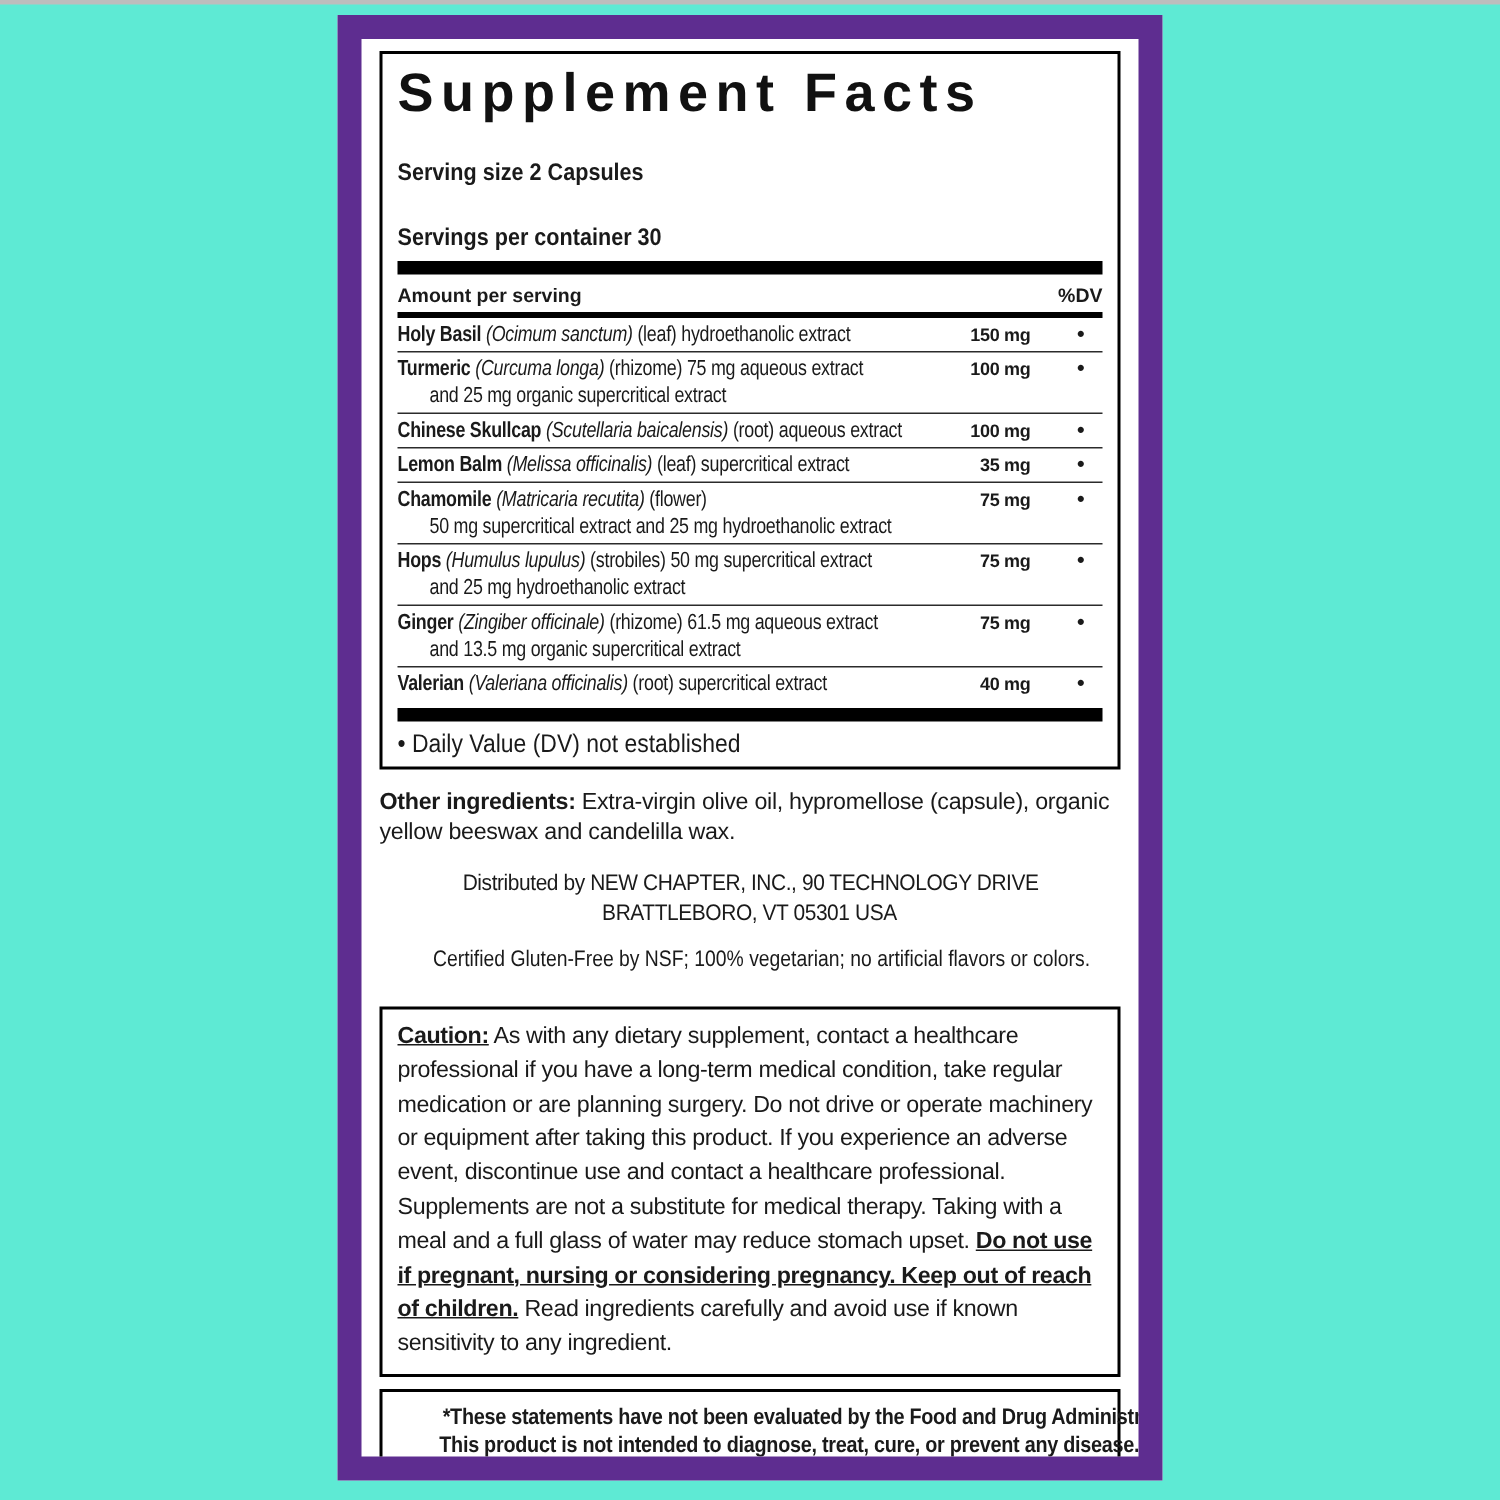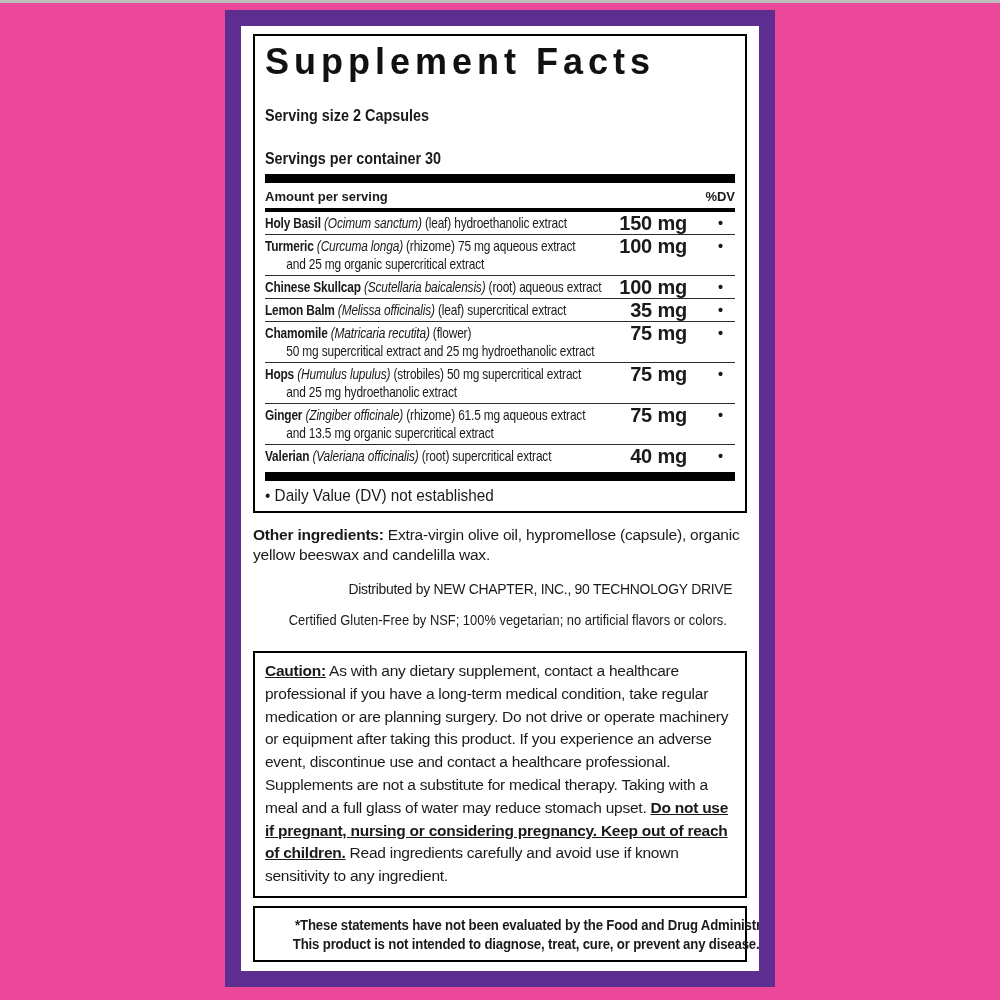--- a/index.html
+++ b/index.html
@@ -1,18 +1,18 @@
 <!DOCTYPE html>
 <html><head>
 <meta charset="utf-8">
 <style>
   * { margin:0; padding:0; box-sizing:border-box; }
   html,body { background:#ffffff; }
   body { font-family:"Liberation Sans", sans-serif; color:#1a1a1a; }
-  .page { position:relative; width:1000px; height:1000px; background:#ec4899; overflow:hidden; }
+  .page { position:relative; width:1000px; height:1000px; background:#5eead4; overflow:hidden; }
   .top-edge { position:absolute; left:0; top:0; width:1000px; height:3px; background:#bdbdbd; }
 
   .label-frame {
     position:absolute; left:225px; top:10px; width:550px; height:977px;
     border:16px solid #5e2d90; background:#fff; padding:8px 12px; overflow:hidden;
   }
 
   
   .facts-box { border:2px solid #000; padding:4px 10px 5px; }
   .facts-title {
@@ -26,29 +26,29 @@
   .facts-header { display:flex; justify-content:space-between; align-items:flex-end; padding:3px 0 2px; }
   .facts-header .hdr { font-weight:bold; font-size:13px; }
 
   .row { display:flex; align-items:flex-start; padding:2px 0 2px; }
   .row + .row { border-top:1px solid #2b2b2b; }
   .rowmain { flex:1; min-width:0; font-size:14.5px; line-height:18px; letter-spacing:-0.2px; }
   .rline { white-space:nowrap; transform:scaleX(0.82); transform-origin:0 0; }
   .rline2 { padding-left:26px; }
   .rname { font-weight:bold; }
   .rlatin { font-style:italic; }
-  .ramt { width:72px; text-align:right; font-weight:bold; font-size:20px; line-height:18px; letter-spacing:-0.2px; }
+  .ramt { width:72px; text-align:right; font-weight:bold; font-size:12px; line-height:18px; letter-spacing:-0.2px; }
   .rdv { width:48px; text-align:right; padding-right:12px; font-weight:bold; font-size:14.5px; line-height:18px; }
   .dv-note { font-size:17px; line-height:19px; padding:2px 0 1px; }
 
   
   .other-ing { margin:12px 0 0; font-size:15.5px; line-height:20px; letter-spacing:-0.2px; }
   .other-ing .lbl { font-weight:bold; }
 
-  .dist-block { margin-top:14px; text-align:right; font-size:15px; line-height:20px; }
+  .dist-block { margin-top:14px; text-align:center; font-size:15px; line-height:20px; }
   .dist-line .condc { display:inline-block; transform:scaleX(0.93); transform-origin:50% 50%; white-space:nowrap; letter-spacing:-0.3px; }
   .dist-bold { font-weight:bold; font-size:15.5px; }
 
   .cert-line { margin-top:11px; text-align:center; font-size:15px; line-height:20px; }
   .cert-line .condc { display:inline-block; transform:scaleX(0.86); transform-origin:50% 50%; white-space:nowrap; }
 
   .caution-box {
     margin-top:21px; border:2px solid #000; padding:7px 10px 8px;
     font-size:15.5px; line-height:22.8px; letter-spacing:-0.25px;
   }
@@ -164,20 +164,23 @@
     </div>
 
     <div class="other-ing">
       <span class="lbl">Other ingredients:</span><span> Extra-virgin olive oil, hypromellose (capsule), organic yellow beeswax and candelilla wax.</span>
     </div>
 
     <div class="dist-block">
       <div class="dist-line">
         <span class="condc">Distributed by NEW CHAPTER, INC., 90 TECHNOLOGY DRIVE</span>
       </div>
+      <div class="dist-line">
+        <span class="condc">BRATTLEBORO, VT 05301 USA</span>
+      </div>
     </div>
 
     <div class="cert-line">
       <span class="condc">Certified Gluten-Free by NSF; 100% vegetarian; no artificial flavors or colors.</span>
     </div>
 
     <div class="caution-box">
       <b>Caution:</b><span> As with any dietary supplement, contact a healthcare professional if you have a long-term medical condition, take regular medication or are planning surgery. Do not drive or operate machinery or equipment after taking this product. If you experience an adverse event, discontinue use and contact a healthcare professional. Supplements are not a substitute for medical therapy. Taking with a meal and a full glass of water may reduce stomach upset. </span><b>Do not use if pregnant, nursing or considering pregnancy. Keep out of reach of children.</b><span> Read ingredients carefully and avoid use if known sensitivity to any ingredient.</span>
     </div>
 

